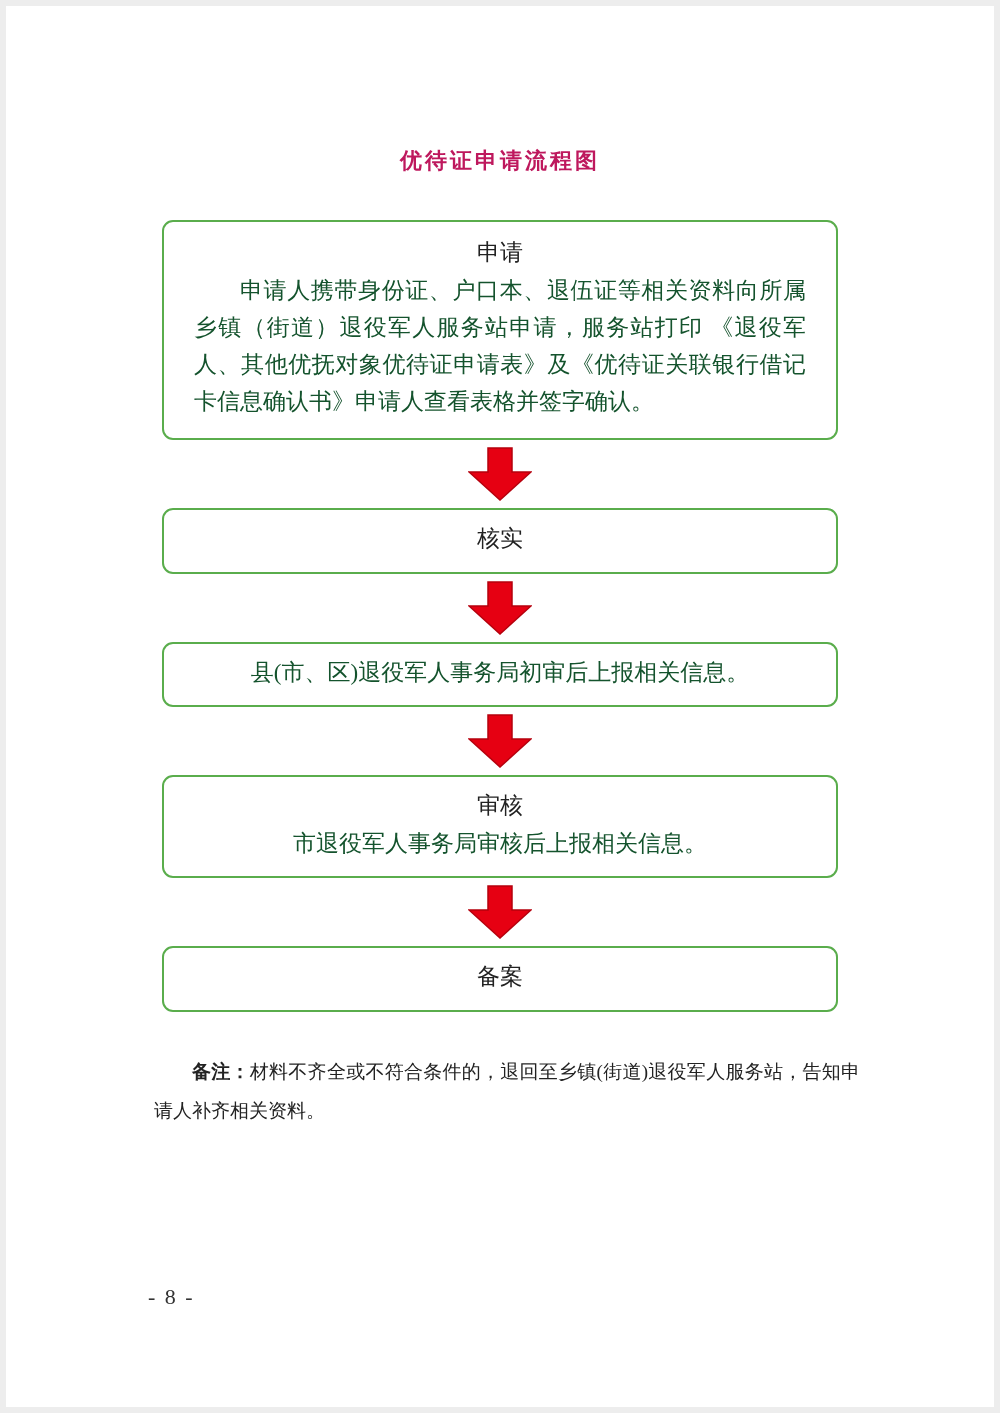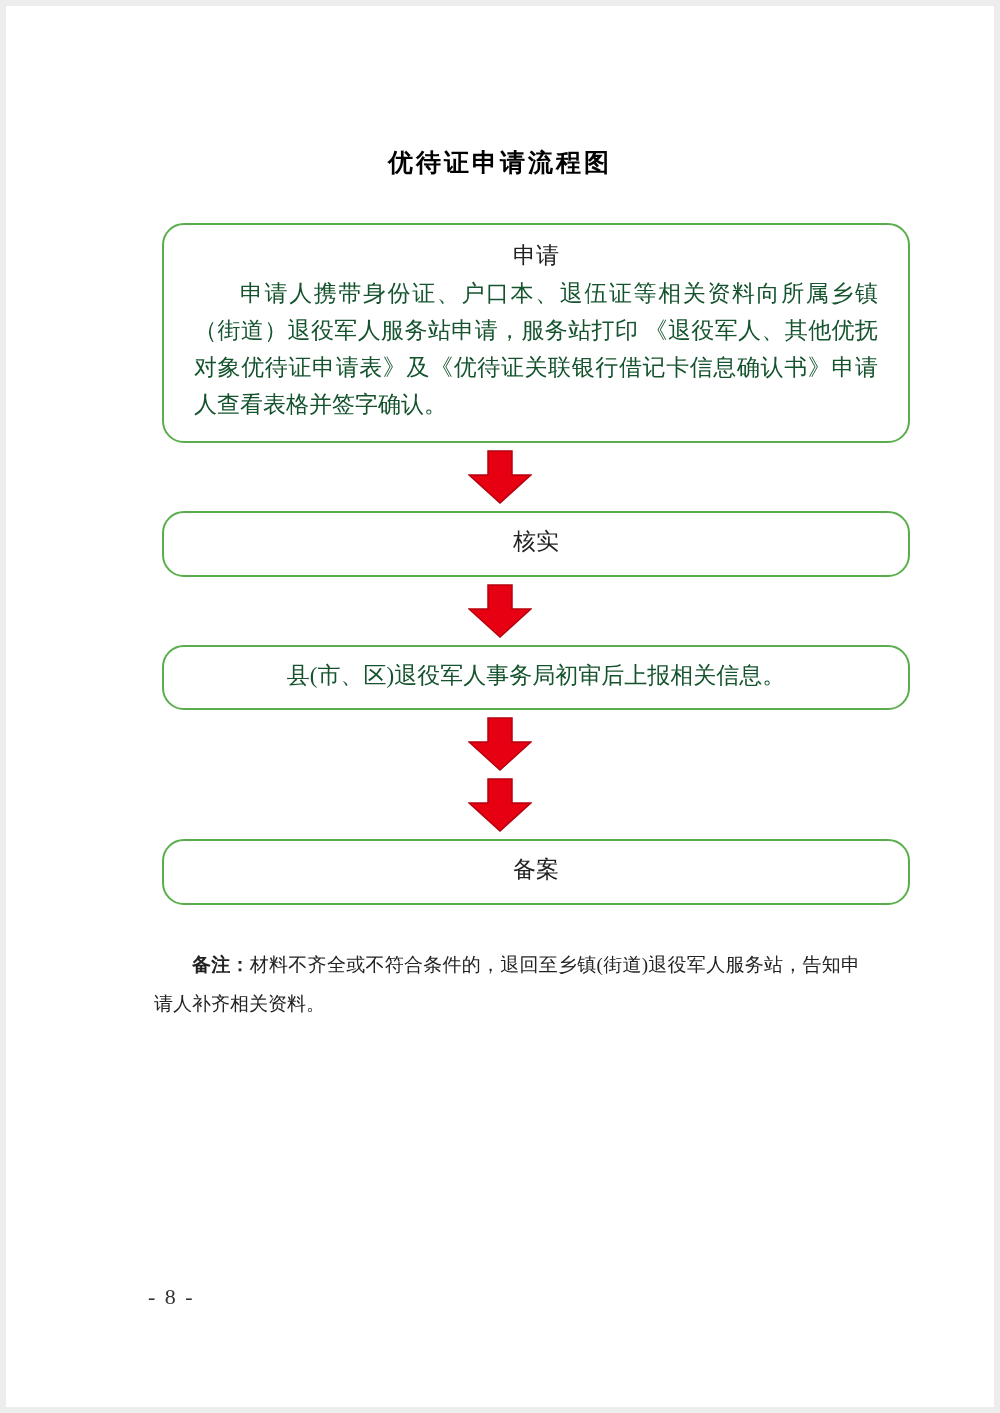--- a/index.html
+++ b/index.html
@@ -11,34 +11,34 @@
   .page {
     width: 988px;
     height: 1401px;
     margin: 6px auto;
     background: #ffffff;
     position: relative;
     padding-top: 140px;
   }
   .doc-title {
     text-align: center;
-    font-size: 25px;
+    font-size: 22px;
     font-weight: bold;
-    color: #000000;
+    color: #be185d;
     letter-spacing: 3px;
   }
   .flow {
     width: 676px;
     margin: 44px auto 0;
   }
   .box {
     border: 2px solid var(--box-border, #5aad4c);
-    border-radius: 22px;
+    border-radius: 11px;
     background: #ffffff;
-    width: 748px;
+    width: 676px;
   }
   .box-large { padding: 12px 30px 18px; }
   .box-small { padding: 10px 12px 14px; }
   .box-label {
     text-align: center;
     font-size: 23px;
     line-height: 38px;
     color: #222222;
   }
   .box-text {
@@ -108,20 +108,24 @@
     <div class="box box-small">
       <div class="box-text">县(市、区)退役军人事务局初审后上报相关信息。</div>
     </div>
 
     <div class="arrow">
       <svg width="64" height="54" viewBox="0 0 64 54" aria-hidden="true">
         <polygon points="20,1 44,1 44,25 63,25 32,53 1,25 20,25" stroke="#b5000d" stroke-width="1.5" fill="#e60012"></polygon>
       </svg>
     </div>
 
+    <div class="box box-small">
+      <div class="box-label">审核</div>
+      <div class="box-text">市退役军人事务局审核后上报相关信息。</div>
+    </div>
 
     <div class="arrow">
       <svg width="64" height="54" viewBox="0 0 64 54" aria-hidden="true">
         <polygon points="20,1 44,1 44,25 63,25 32,53 1,25 20,25" stroke="#b5000d" stroke-width="1.5" fill="#e60012"></polygon>
       </svg>
     </div>
 
     <div class="box box-small">
       <div class="box-label">备案</div>
     </div>

